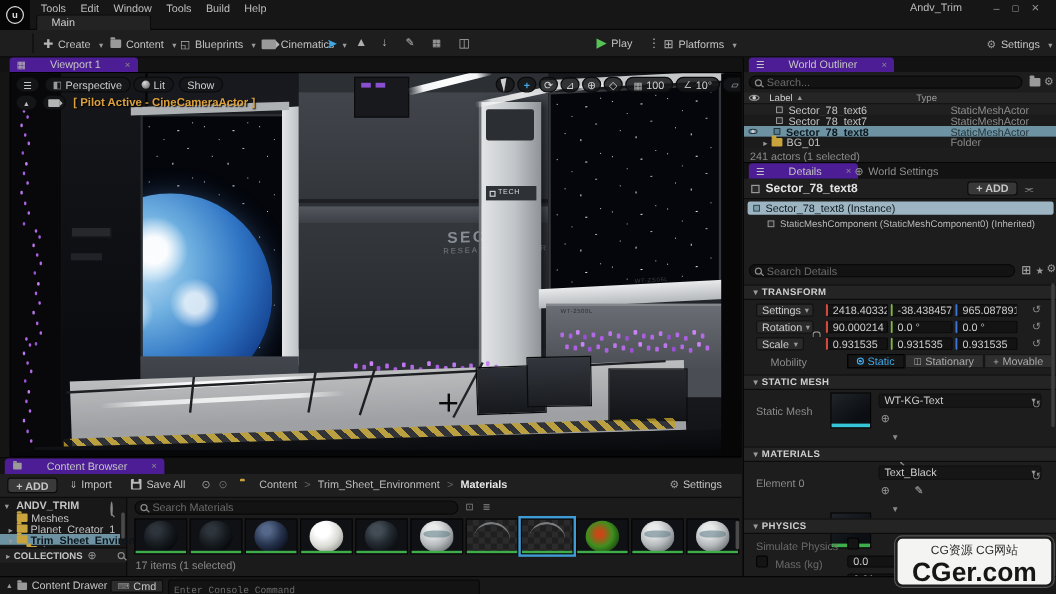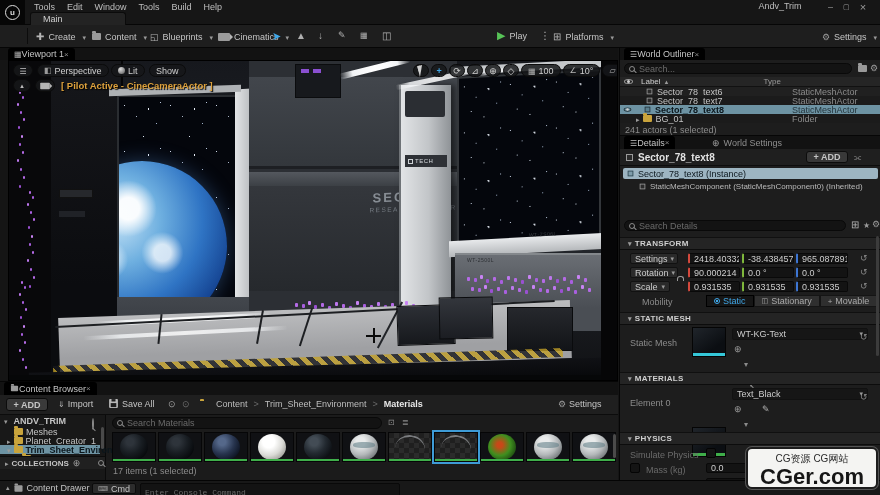--- a/index.html
+++ b/index.html
@@ -50,21 +50,21 @@
   .cam::after { content:""; position:absolute; right:-3px; top:1px; border-left:3px solid #b5b5b5;
                 border-top:3px solid transparent; border-bottom:3px solid transparent; }
   .savefloppy { width:11px; height:11px; background:#b9b9b9; border-radius:1px; position:relative; }
   .savefloppy::after { content:""; position:absolute; left:2px; top:5px; width:7px; height:5px; background:#1e1e1e; }
   .savefloppy::before { content:""; position:absolute; left:3px; top:0; width:5px; height:3px; background:#1e1e1e; }
   .cursor-ico { width:0; height:0; border-left:4px solid #cfcfcf; border-right:4px solid transparent;
                 border-bottom:9px solid transparent; border-top:9px solid #cfcfcf; transform:rotate(-14deg) scale(.62); }
   .secthead { background:#242424; border-top:1px solid #101010; border-bottom:1px solid #0c0c0c;
               display:flex; align-items:center; padding-left:8px; font-size:8px; font-weight:bold; color:#cfcfcf; letter-spacing:.3px; }
   .tabbar { background:#121212; }
-  .tab-active { background:#000000; border-radius:3px 3px 0 0; display:flex; align-items:center; gap:0; padding:0 6px; }
+  .tab-active { background:#4c1d95; border-radius:3px 3px 0 0; display:flex; align-items:center; gap:20px; padding:0 6px; }
   .xclose { color:#8a8a8a; font-size:8px; }
 
   
   .stars { background-color:#04060c; background-image:
       radial-gradient(1px 1px at 12% 18%, #cfd8e8 50%, transparent 51%),
       radial-gradient(1px 1px at 38% 42%, #aab6c8 50%, transparent 51%),
       radial-gradient(1.5px 1.5px at 64% 26%, #e9eff8 50%, transparent 51%),
       radial-gradient(1px 1px at 82% 58%, #9fb0c8 50%, transparent 51%),
       radial-gradient(1px 1px at 26% 72%, #c8d4e4 50%, transparent 51%),
       radial-gradient(1.2px 1.2px at 54% 86%, #dce6f2 50%, transparent 51%),

